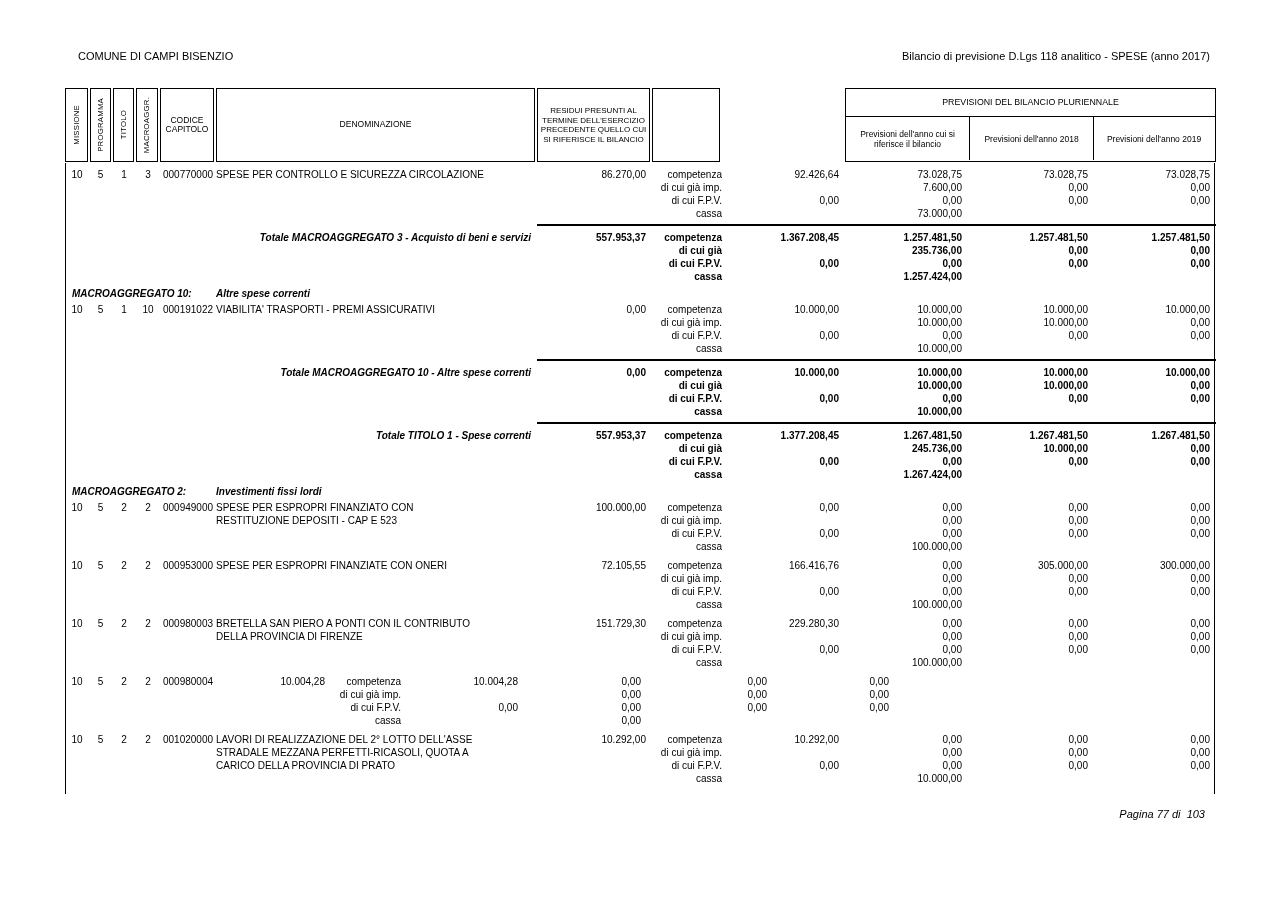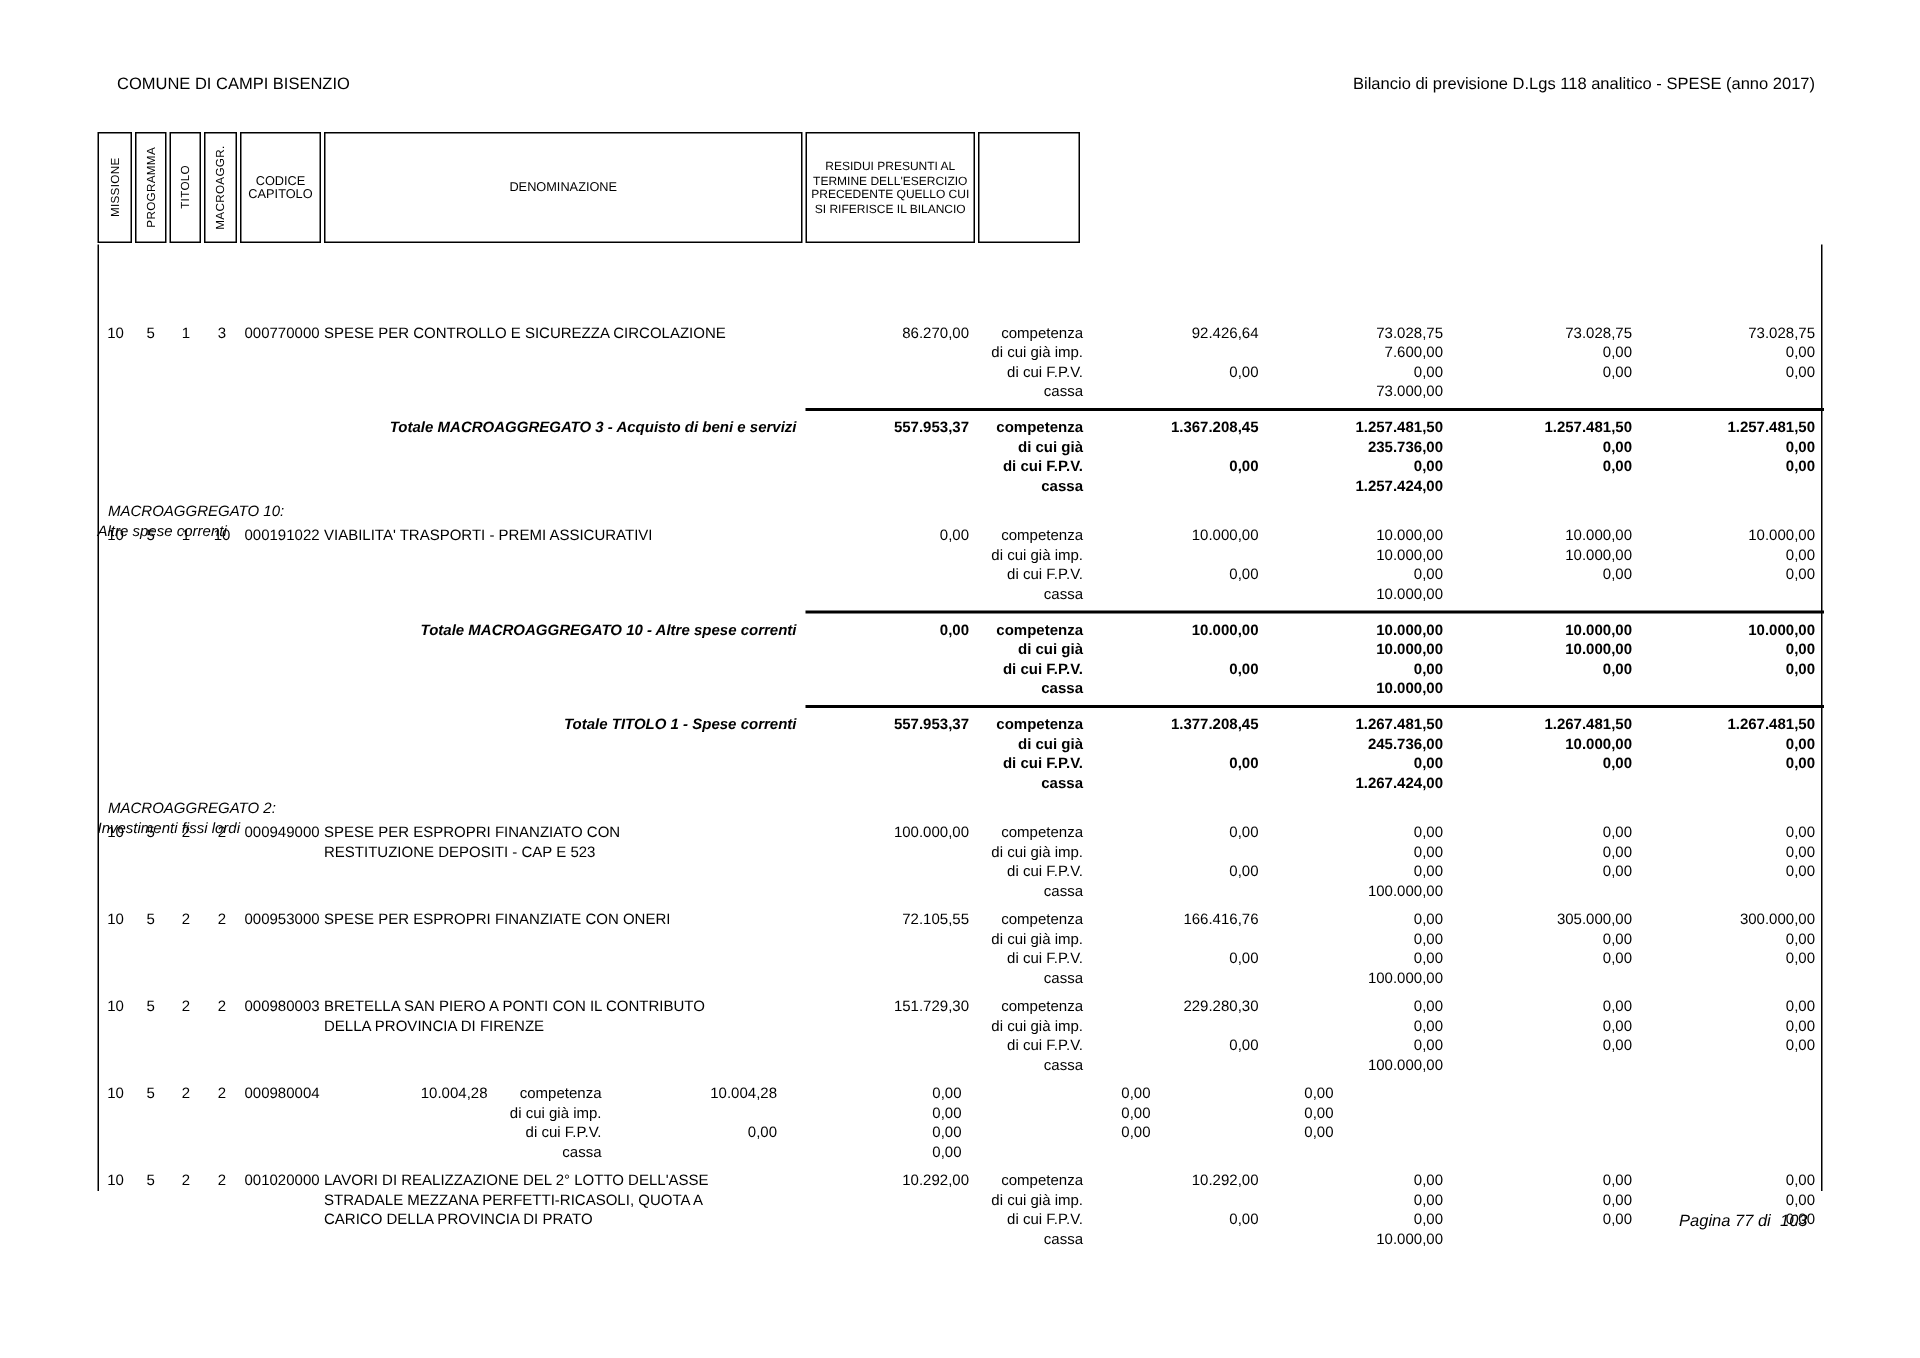--- a/index.html
+++ b/index.html
@@ -36,33 +36,33 @@
   .pluri-sub { box-sizing:border-box; display:flex; align-items:center; justify-content:center;
     text-align:center; font-size:8.5px; line-height:10px; padding:1px 2px; }
   .pluri-sub.s1 { width:123px; }
   .pluri-sub.s2 { width:125px; border-left:1.3px solid #000; border-right:1.3px solid #000; }
   .pluri-sub.s3 { width:120px; }
 
   
   .tedge { position:absolute; top:163px; width:0; height:631px; border-left:1.5px solid #000; }
   .tedge-left { left:65px; } .tedge-right { left:1214px; }
   .tbody { position:absolute; left:65px; top:163px; width:1151px; padding-top:3px;
-    box-sizing:border-box; font-size:10px;margin-top:48px; }
+    box-sizing:border-box; font-size:10px; }
   .vline { height:13px; line-height:13px; white-space:nowrap; overflow:visible; }
   .entry { display:flex; align-items:flex-start; padding-top:2px; margin-bottom:4px; }
   .code  { text-align:center; line-height:13px; box-sizing:border-box; }
   .cap   { text-align:left; padding-left:3px; }
   .denom { width:321px; box-sizing:border-box; padding-right:48px; line-height:13px; }
   .total-label { width:472px; box-sizing:border-box; text-align:right; padding-right:6px;
     line-height:13px; font-weight:bold; font-style:italic; }
   .residui { width:115px; box-sizing:border-box; text-align:right; padding-right:6px; }
   .lblcol { width:70px; box-sizing:border-box; padding-left:6px;text-align:right; }
   .vcol { box-sizing:border-box; text-align:right; padding-right:6px; }
   .total { font-weight:bold; }
-  .section { display:flex; height:14px; line-height:13px; font-weight:normal; font-style:italic;flex-direction:column; }
+  .section { display:flex; height:14px; line-height:13px; font-weight:bold; font-style:italic; }
   .sec-code { width:151px; box-sizing:border-box; padding-left:7px; white-space:nowrap; }
   .sec-desc { white-space:nowrap; }
   .hr { border-top:2px solid #000; width:679px; margin:3px 0 3px 472px; }
 
   .footer { position:absolute; top:808px; right:75px; font-size:11px; font-style:italic; white-space:pre; }
 </style>
 </head>
 <body>
 
 <div class="page">
@@ -80,20 +80,28 @@
     <div class="hcell vert h-tit">
         <span>TITOLO</span>
       </div>
     <div class="hcell vert h-macro">
         <span>MACROAGGR.</span>
       </div>
     <div class="hcell h-cap">CODICE CAPITOLO</div>
     <div class="hcell h-residui">RESIDUI PRESUNTI AL TERMINE DELL'ESERCIZIO PRECEDENTE QUELLO CUI SI RIFERISCE IL BILANCIO</div>
     <div class="hcell h-denom">DENOMINAZIONE</div>
     <div class="hcell h-empty"></div>
+    <div class="hcell h-pluri">
+      <div class="pluri-top">PREVISIONI DEL BILANCIO PLURIENNALE</div>
+      <div class="pluri-bottom">
+        <div class="pluri-sub s1">Previsioni dell'anno cui si riferisce il bilancio</div>
+        <div class="pluri-sub s2">Previsioni dell'anno 2018</div>
+        <div class="pluri-sub s3">Previsioni dell'anno 2019</div>
+      </div>
+    </div>
   </div>
 
   <div class="tedge tedge-left"></div>
   <div class="tedge tedge-right"></div>
 
   <div class="tbody">
       <div class="entry">
         <div class="code" style="width: 24px;">10</div>
         <div class="code" style="width: 23px;">5</div>
         <div class="code" style="width: 24px;">1</div>

